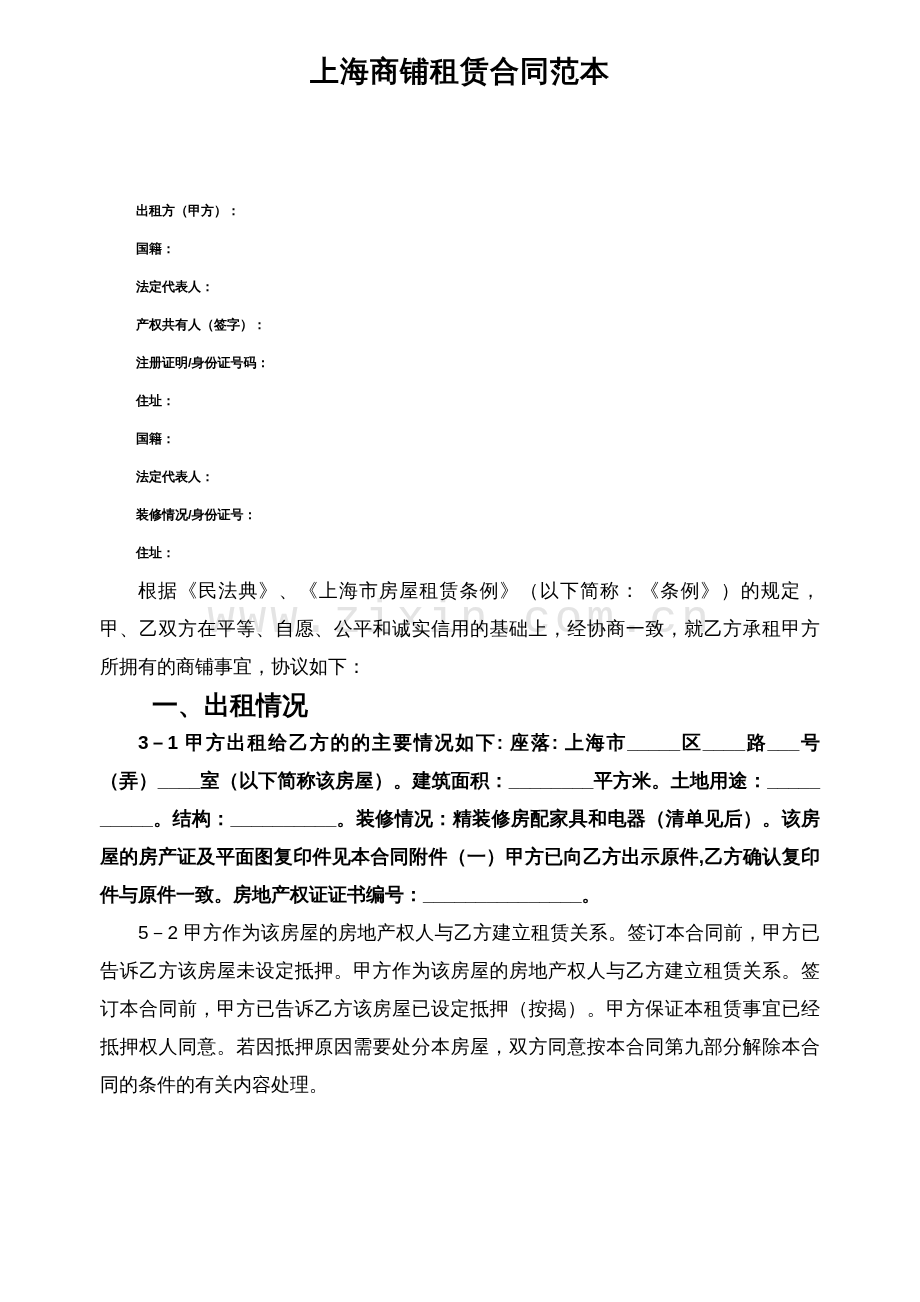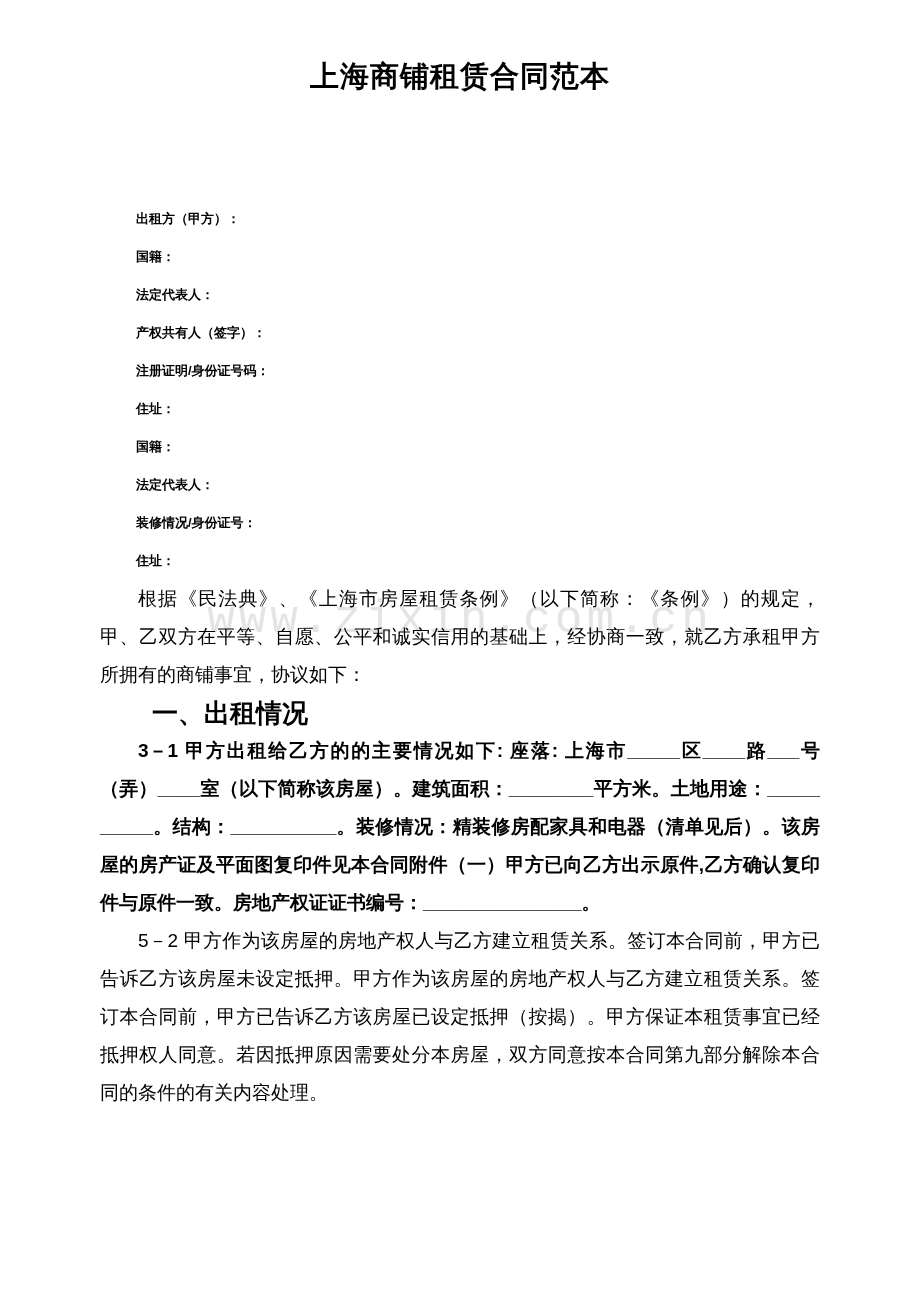--- a/index.html
+++ b/index.html
@@ -15,29 +15,28 @@
     font-family: "Liberation Sans", sans-serif;
     color: #000000;
   }
   .doc {
     position: absolute;
     top: 0;
     left: 100px;
     width: 720px;
   }
   .doc-title {
-    margin: 8px;
+    margin: 0;
     padding-top: 51px;
     height: 40px;
     line-height: 40px;
     font-size: 29px;
     font-weight: bold;
     text-align: center;
     letter-spacing: 1px;
-    font-family: Liberation Mono, monospace;
   }
   .fields {
     margin-top: 101px;
   }
   .field-line {
     height: 38px;
     line-height: 38px;
     font-size: 13px;
     font-weight: bold;
     padding-left: 36px; 

